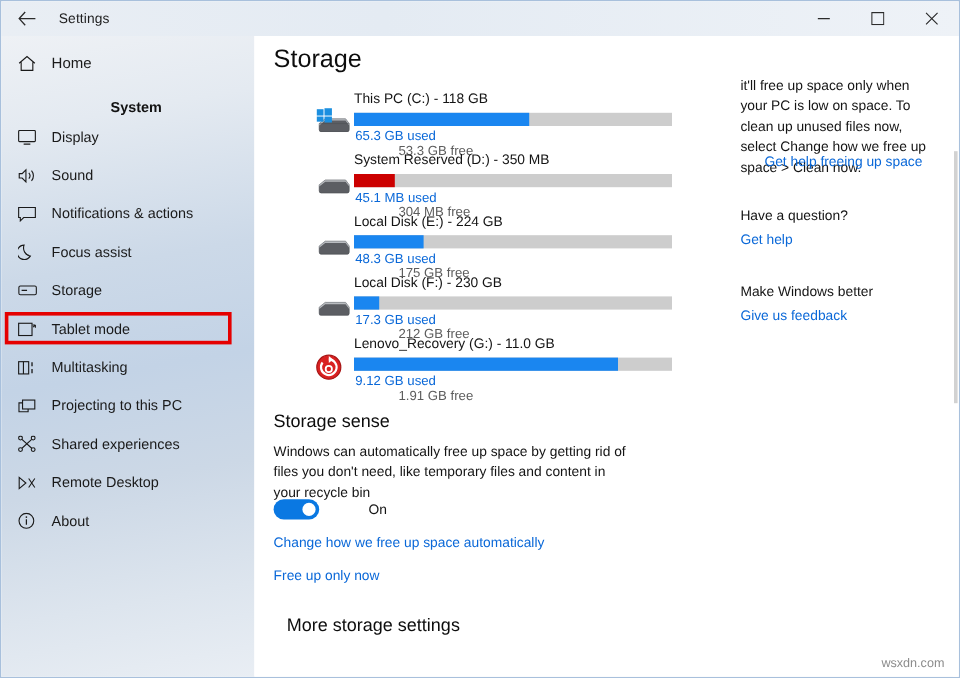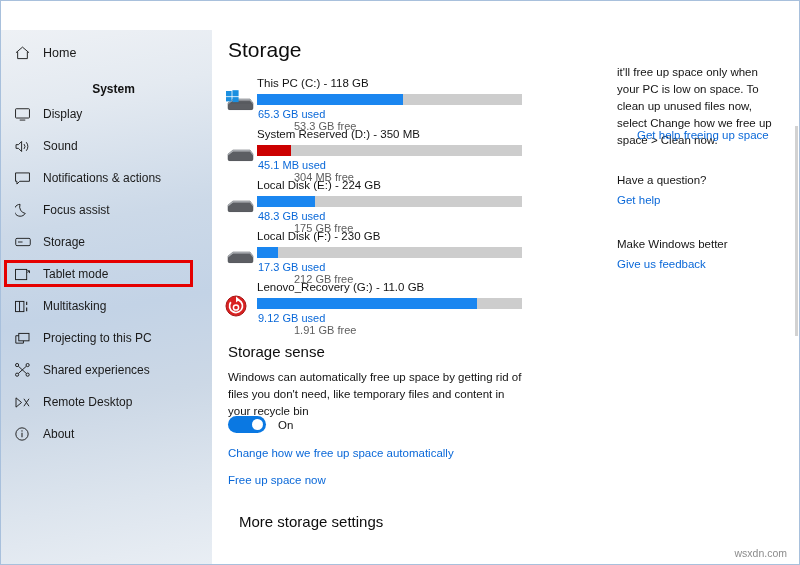--- a/index.html
+++ b/index.html
@@ -166,20 +166,21 @@
     font-size: 21px;
     color: #0d0d0d;
     font-weight: normal;
   }
 
   
   #drives { position: absolute; left: 0; top: 47px; width: 320px; }
   .drive {
     position: relative;
     height: 51px;
+    margin-left: 38px;
   }
   .drive-icon {
     position: absolute;
     left: 12px;
     top: 12px;
     width: 30px;
     height: 24px;
   }
   .drive-name {
     position: absolute;
@@ -224,20 +225,21 @@
     width: 296px;
     font-size: 11.5px;
     color: #141414;
     line-height: 17px;
   }
   #toggle-row {
     position: absolute;
     left: 16px; top: 386px;
     display: flex;
     align-items: center;
+    gap: 29px;
   }
   #toggle {
     width: 38px;
     height: 17px;
     border-radius: 9px;
     background: #0a78e2;
     position: relative;
   }
   #toggle-knob {
     position: absolute;
@@ -321,20 +323,45 @@
     bottom: 6px;
     font-size: 10.5px;
     color: #8c8c8c;
   }
 </style>
 </head>
 <body>
 
 <div id="window">
 
+  <div id="titlebar">
+    <div id="back-btn">
+      <svg width="15" height="13" viewBox="0 0 15 13" aria-hidden="true">
+        <path d="M6 1 L1 6.5 L6 12 M1 6.5 L14.5 6.5" fill="none" stroke="currentColor" stroke-width="1.1"></path>
+      </svg>
+    </div>
+    <div id="title-text">Settings</div>
+    <div id="win-controls">
+      <div class="wc">
+        <svg width="11" height="11" viewBox="0 0 11 11">
+          <path d="M0.5 5.5 H10.5" stroke="currentColor" stroke-width="1" fill="none"></path>
+        </svg>
+      </div>
+      <div class="wc">
+        <svg width="11" height="11" viewBox="0 0 11 11">
+          <rect x="0.5" y="0.5" width="10" height="10" stroke="currentColor" stroke-width="1" fill="none"></rect>
+        </svg>
+      </div>
+      <div class="wc">
+        <svg width="11" height="11" viewBox="0 0 11 11">
+          <path d="M0.7 0.7 L10.3 10.3 M10.3 0.7 L0.7 10.3" stroke="currentColor" stroke-width="1" fill="none"></path>
+        </svg>
+      </div>
+    </div>
+  </div>
 
   <div id="sidebar">
 
     <div class="side-row" id="home-row">
       <span class="side-ico">
         <svg width="15" height="14" viewBox="0 0 16 15">
           <path d="M1 7.2 L8 1.2 L15 7.2 M2.8 6.2 V13.5 H13.2 V6.2" fill="none" stroke="currentColor" stroke-width="1"></path>
         </svg>
       </span>
       <span class="side-label">Home</span>
@@ -565,21 +592,21 @@
     <div id="sense-desc">Windows can automatically free up space by getting rid of files you don't need, like temporary files and content in your recycle bin</div>
 
     <div id="toggle-row">
       <div id="toggle">
         <div id="toggle-knob"></div>
       </div>
       <div id="toggle-label">On</div>
     </div>
 
     <a class="link" id="link-change-auto">Change how we free up space automatically</a>
-    <a class="link" id="link-freeup">Free up space now</a>
+    <a class="link" id="link-freeup">Free up only now</a>
 
     <div id="more-title">More storage settings</div>
     <a class="link" id="link-change-content">Change where new content is saved</a>
 
     <div id="rightcol">
       <div id="right-para">it'll free up space only when your PC is low on space. To clean up unused files now, select Change how we free up space &gt; Clean now.</div>
       <a class="link" id="link-gethelp-space">Get help freeing up space</a>
       <div id="q-head">Have a question?</div>
       <a class="link" id="link-gethelp">Get help</a>
       <div id="better-head">Make Windows better</div>

